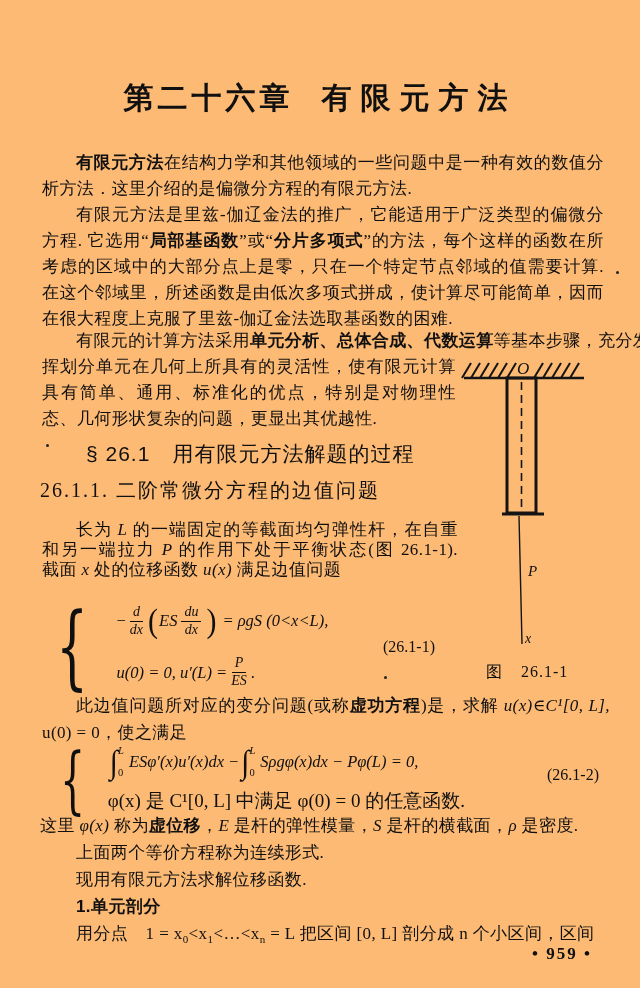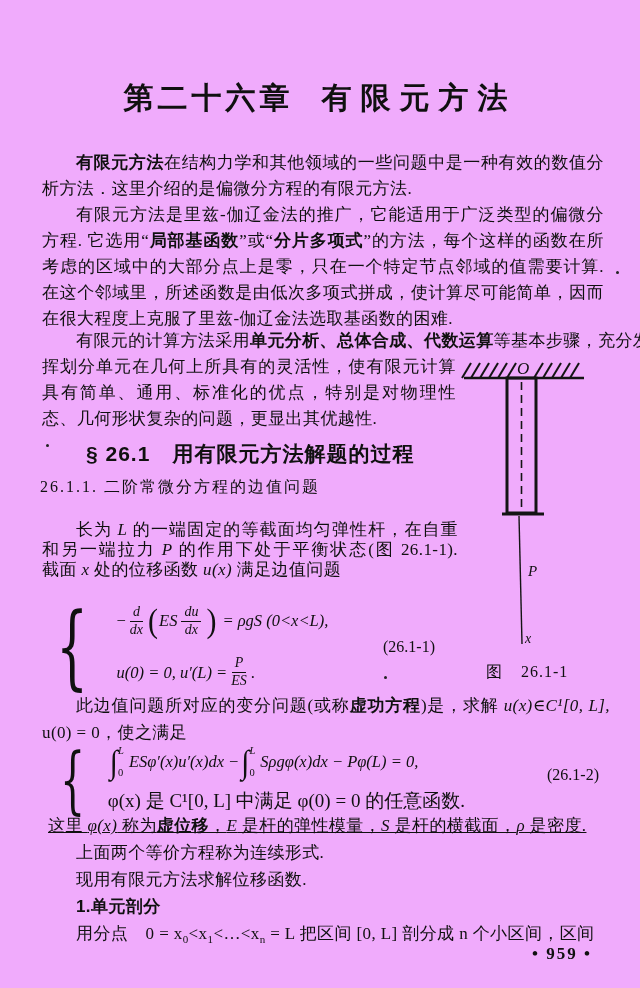--- a/index.html
+++ b/index.html
@@ -1,29 +1,29 @@
 <!DOCTYPE html>
 <html><head>
 <meta charset="utf-8">
 <style>
   html,body{margin:0;padding:0;background:#ddd;}
-  .page{position:relative;width:640px;height:988px;background:#f0abfc;overflow:hidden;
+  .page{position:relative;width:640px;height:988px;background:#fdba74;overflow:hidden;
         font-family:"Liberation Serif","DejaVu Serif",serif;color:#101010;}
   .abs{position:absolute;}
   .title{width:640px;text-align:center;font-family:"Liberation Sans","DejaVu Sans",sans-serif;
          font-weight:bold;font-size:30px;white-space:nowrap;}
   .title .t1{letter-spacing:4px;}
   .title .t2{margin-left:28px;letter-spacing:9px;}
   .body-text{font-size:17px;line-height:26px;text-align:justify;letter-spacing:.4px;}
   .indent{text-indent:2em;}
   .nowrap{white-space:nowrap;text-align:left;}
   .cnb{font-family:"Liberation Sans","DejaVu Sans",sans-serif;font-weight:bold;}
-  .sec-head{font-family:"Liberation Sans","DejaVu Sans",sans-serif;font-weight:bold;
+  .sec-head{font-family:"Liberation Sans","DejaVu Sans",sans-serif;font-weight:normal;
             font-size:21px;letter-spacing:1px;white-space:nowrap;}
-  .sub-head{font-size:16px;letter-spacing:2px;white-space:nowrap;}
+  .sub-head{font-size:20px;letter-spacing:2px;white-space:nowrap;}
   .equation{display:flex;align-items:center;}
   .brace{display:inline-block;line-height:.95;transform:scaleX(.55);transform-origin:left center;
          font-weight:300;font-family:"DejaVu Serif",serif;}
   .eq-rows{display:flex;flex-direction:column;justify-content:space-between;margin-left:2px;}
   .eq-row{display:flex;align-items:center;white-space:nowrap;font-size:16.5px;}
   .mi{font-style:italic;}
   .mn{font-style:normal;}
   .frac{display:inline-flex;flex-direction:column;align-items:center;vertical-align:middle;
         font-size:14px;font-style:italic;line-height:1.2;margin:0 4px;}
   .frac .num{border-bottom:1.4px solid #101010;padding:0 3px;}
@@ -128,32 +128,32 @@
               <span class="lim-lo">0</span>
             </span>
           </span>
         <span class="mi">Sρgφ(x)dx − Pφ(L) = 0,</span>
       </div>
       <div class="eq-row" style="font-size:19px;">φ(x) 是 C¹[0, L] 中满足 φ(0) = 0 的任意函数.</div>
     </div>
     <span class="eq-label" style="left:487px;top:22px;">(26.1-2)</span>
   </div>
 
-  <div class="abs body-text nowrap" style="top:813px;left:48px;width:585px;text-decoration:underline;">
+  <div class="abs body-text nowrap" style="top:813px;left:40px;width:585px;">
     <span>这里 </span><span class="mi">φ(x)</span><span> 称为</span><span class="cnb">虚位移</span><span>，</span><span class="mi">E</span><span> 是杆的弹性模量，</span><span class="mi">S</span><span> 是杆的横截面，</span><span class="mi">ρ</span><span> 是密度.</span>
   </div>
 
   <div class="abs body-text indent nowrap" style="top:840px;left:42px;width:560px;">上面两个等价方程称为连续形式.</div>
 
   <div class="abs body-text indent nowrap" style="top:867px;left:42px;width:560px;">现用有限元方法求解位移函数.</div>
 
   <div class="abs body-text indent nowrap cnb" style="top:894px;left:42px;width:560px;">1.单元剖分</div>
 
   <div class="abs body-text indent nowrap" style="top:921px;left:42px;width:585px;">
-    <span>用分点　0 = x</span><span class="sub">0</span><span>&lt;x</span><span class="sub">1</span><span>&lt;…&lt;x</span><span class="sub">n</span><span> = L 把区间 [0, L] 剖分成 n 个小区间，区间</span>
+    <span>用分点　1 = x</span><span class="sub">0</span><span>&lt;x</span><span class="sub">1</span><span>&lt;…&lt;x</span><span class="sub">n</span><span> = L 把区间 [0, L] 剖分成 n 个小区间，区间</span>
   </div>
 
   <div class="abs fig" style="top:350px;left:452px;">
     <svg width="170" height="300" viewBox="0 0 170 300">
 
       <line x1="10" y1="28" x2="19" y2="13" stroke-width="2"></line>
       <line x1="19" y1="28" x2="28" y2="13" stroke-width="2"></line>
       <line x1="28" y1="28" x2="37" y2="13" stroke-width="2"></line>
       <line x1="37" y1="28" x2="46" y2="13" stroke-width="2"></line>
       <line x1="46" y1="28" x2="55" y2="13" stroke-width="2"></line>

